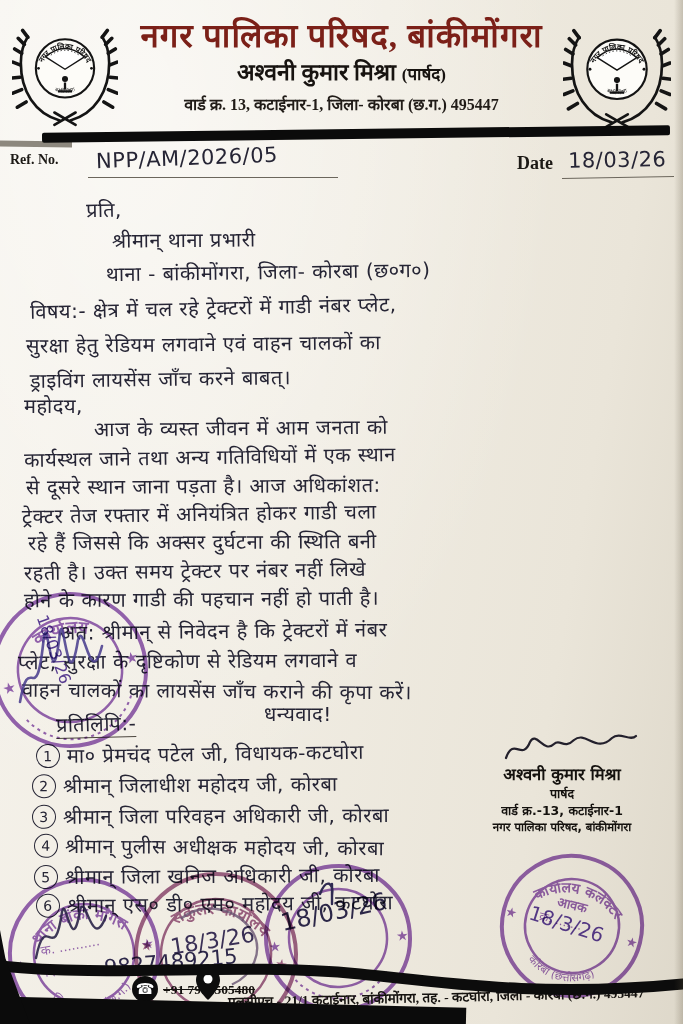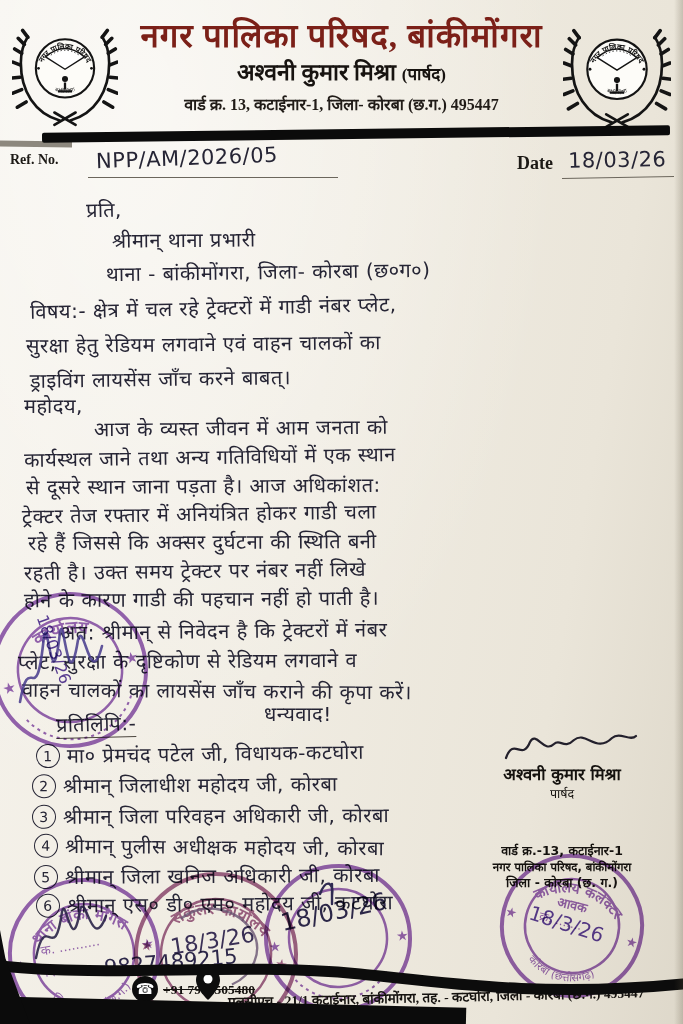--- a/index.html
+++ b/index.html
@@ -23,22 +23,22 @@
   
   .hw{font-family:"DejaVu Sans", sans-serif; color:#262535; font-size:20px; letter-spacing:.5px; position:absolute; white-space:nowrap;}
   .uline{border-bottom:1.5px solid #4a453d;}
   .circle-num{display:inline-block; width:22px; height:22px; line-height:22px; text-align:center; border:1.6px solid #262535; border-radius:50%; font-size:14px; margin-right:7px; vertical-align:2px;}
   
   .stamp{position:absolute; mix-blend-mode:multiply; opacity:.8;}
   .hand-purple{font-family:"DejaVu Sans", sans-serif; color:#5c3f9e; position:absolute; white-space:nowrap; mix-blend-mode:multiply;}
   
   .sig-block{position:absolute; left:452px; top:726px; width:220px; text-align:center;}
   .sig-block .n1{font-weight:bold; font-size:16.5px; color:#14110e;}
-  .sig-block .n2{font-weight:normal; font-size:12.5px; color:#14110e;}
-  .sig-block .n3{font-weight:bold; font-size:12.5px; color:#14110e;margin-top:40px;}
+  .sig-block .n2{font-weight:bold; font-size:12.5px; color:#14110e;}
+  .sig-block .n3{font-weight:bold; font-size:12.5px; color:#14110e;}
   .sig-block .n4{font-weight:bold; font-size:11.5px; color:#14110e;}
   .sig-block .n5{font-weight:bold; font-size:12.5px; color:#14110e;}
   
   .foot-phone{font-family:"Liberation Serif", serif; font-weight:bold; font-size:13.5px; color:#15120f; text-decoration:line-through;}
   .foot-addr{font-family:"Liberation Serif", serif; font-weight:bold; font-size:13.5px; color:#15120f;}
   .icon-circle{position:absolute; width:26px; height:26px; border-radius:50%; background:#0d0d0d; color:#fff; text-align:center; line-height:26px; font-size:15px;}
   
   .bar{position:absolute; background:#0b0b0b;}
   .edge-shade{position:absolute; top:0; right:0; width:9px; height:100%; background:linear-gradient(to right, rgba(0,0,0,0), rgba(90,80,60,.25));}
 </style>
@@ -147,21 +147,20 @@
 
   <svg class="abs" style="left:500px; top:728px;" width="140" height="38" viewBox="0 0 140 38">
     <path d="M6,30 C14,8 22,34 30,14 C36,2 44,26 54,16 C60,10 64,22 74,12 C86,2 96,26 112,10 C120,3 130,14 136,8" fill="none" stroke="#23202c" stroke-width="2.2" stroke-linecap="round"></path>
   </svg>
   <div class="sig-block">
     <div style="height:36px;"></div>
     <div class="n1">अश्वनी कुमार मिश्रा</div>
     <div class="n2">पार्षद</div>
     <div class="n3">वार्ड क्र.-13, कटाईनार-1</div>
     <div class="n4">नगर पालिका परिषद, बांकीमोंगरा</div>
-    <div class="n5">जिला - कोरबा (छ. ग.)</div>
   </div>
 
   <svg class="stamp" style="left:-14px; top:586px; transform:rotate(-14deg);" width="168" height="168" viewBox="0 0 168 168">
     <circle cx="84" cy="84" r="76" fill="none" stroke="#7d3fa8" stroke-width="4"></circle>
     <circle cx="84" cy="84" r="52" fill="none" stroke="#7d3fa8" stroke-width="2.5"></circle>
     <defs>
         <path id="stO-top" d="M24,94 A62,62 0 0 1 144,94"></path>
       </defs>
     <text font-size="17" font-weight="bold" fill="#7d3fa8"><textPath href="#stO-top" startOffset="50%" text-anchor="middle">कार्यालय</textPath></text>
     <text x="14" y="92" font-size="15" fill="#7d3fa8">★</text>

